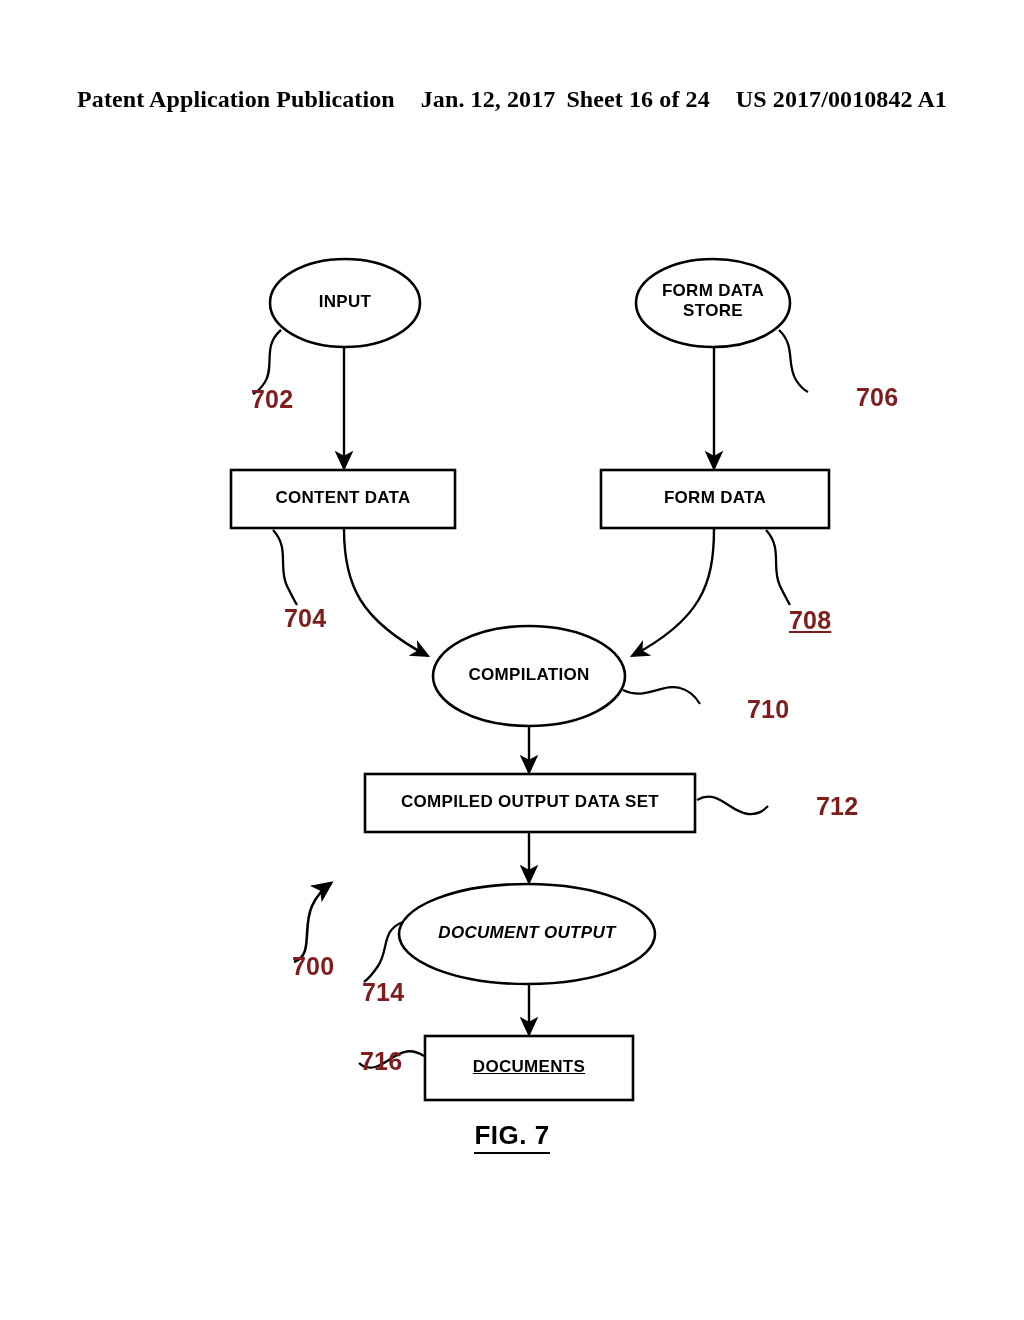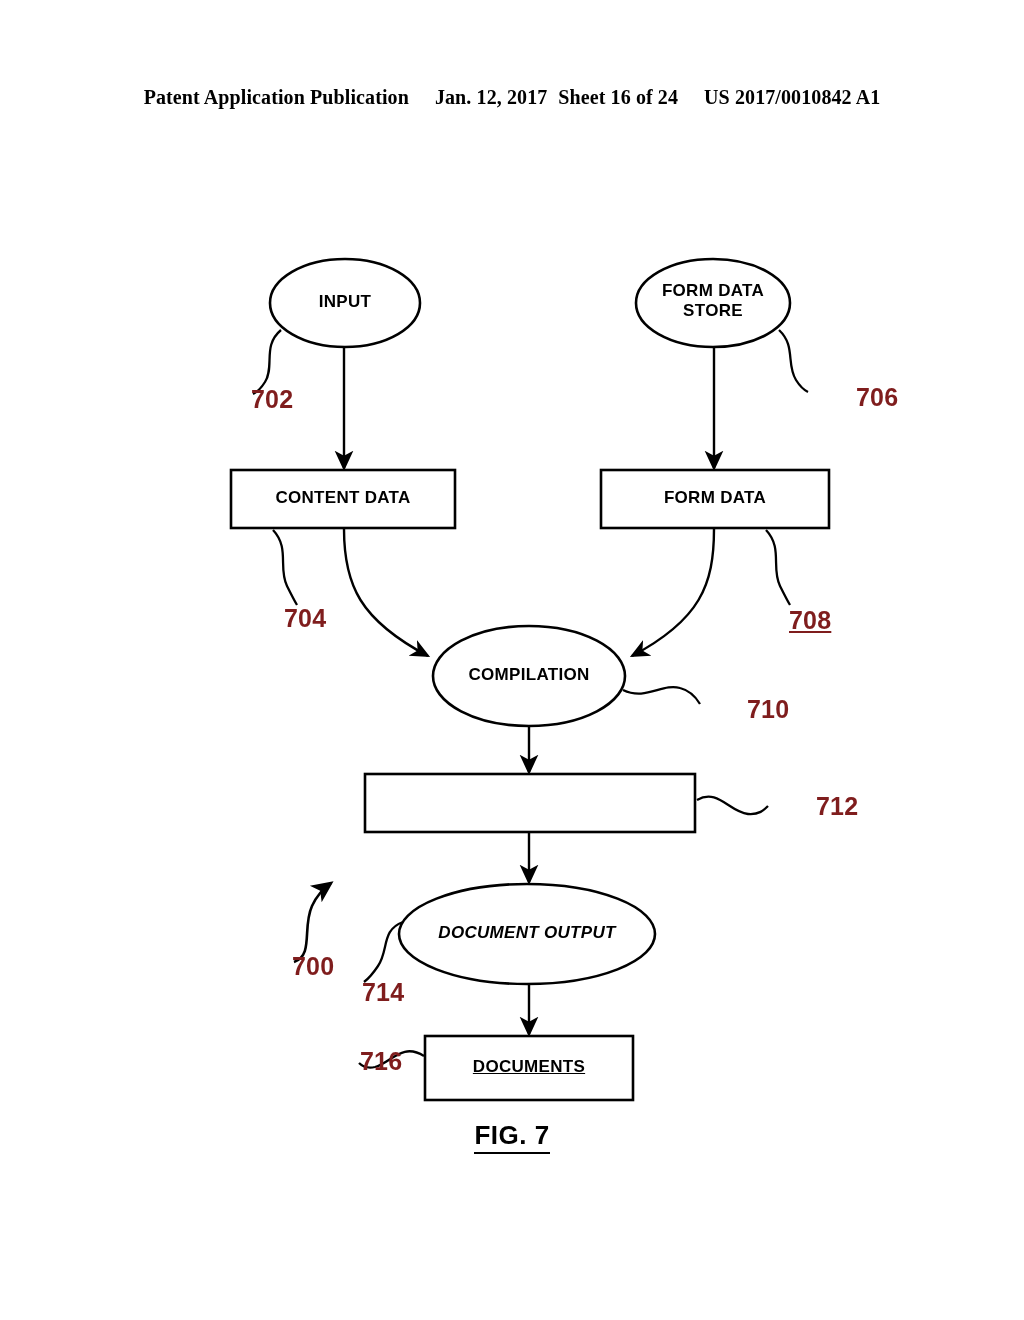--- a/index.html
+++ b/index.html
@@ -18,21 +18,21 @@
 
   
   #patent-header {
     position: absolute;
     top: 86px;
     left: 0;
     width: 1024px;
     text-align: center;
     font-family: "Liberation Serif", serif;
     font-weight: bold;
-    font-size: 20px;
+    font-size: 24px;
     letter-spacing: 0.1px;
     white-space: nowrap;
   }
   #patent-header .hdr-seg { display: inline-block; }
   #patent-header .gap-lg { display: inline-block; width: 26px; }
   #patent-header .gap-sm { display: inline-block; width: 11px; }
 
   
   #figure-canvas {
     position: absolute;
@@ -161,20 +161,21 @@
 
   <div class="node-label" style="left:634px; top:281px; width:158px;">FORM DATA
 STORE</div>
 
   <div class="node-label" style="left:231px; top:488px; width:224px;">CONTENT DATA</div>
 
   <div class="node-label" style="left:601px; top:488px; width:228px;">FORM DATA</div>
 
   <div class="node-label" style="left:433px; top:665px; width:192px;">COMPILATION</div>
 
+  <div class="node-label" style="left:365px; top:792px; width:330px;">COMPILED OUTPUT DATA SET</div>
 
   <div class="node-label" style="left:399px; top:923px; width:256px;font-style:italic;">DOCUMENT OUTPUT</div>
 
   <div class="node-label" style="left:425px; top:1057px; width:208px;text-decoration:underline;">DOCUMENTS</div>
 
   <div class="ref-label" style="left:207px; top:385px;">702</div>
 
   <div class="ref-label" style="left:812px; top:383px;">706</div>
 
   <div class="ref-label" style="left:240px; top:604px;">704</div>

